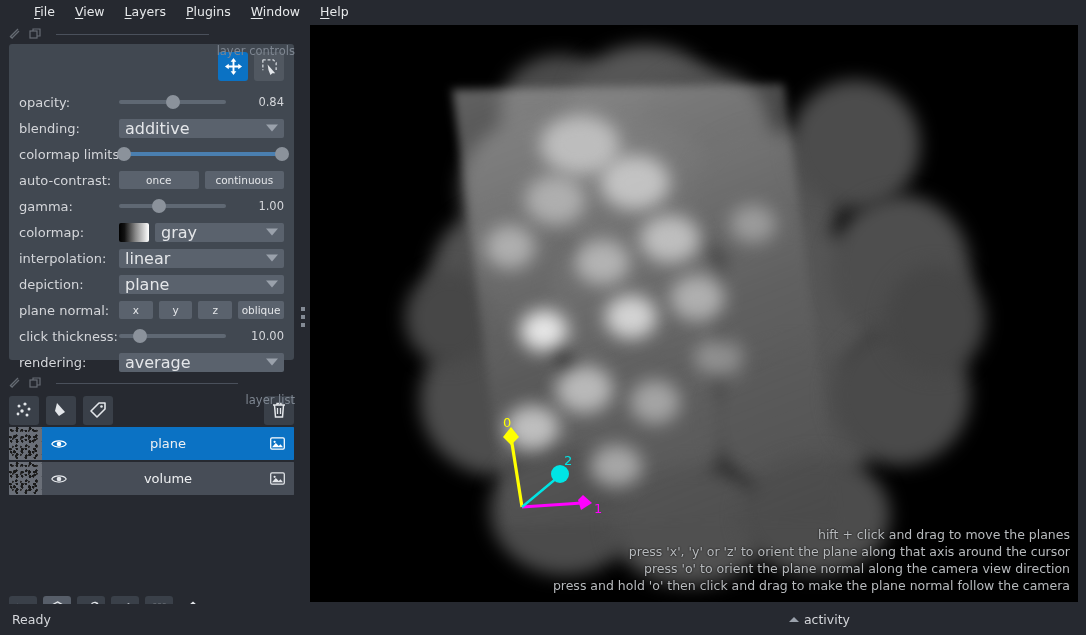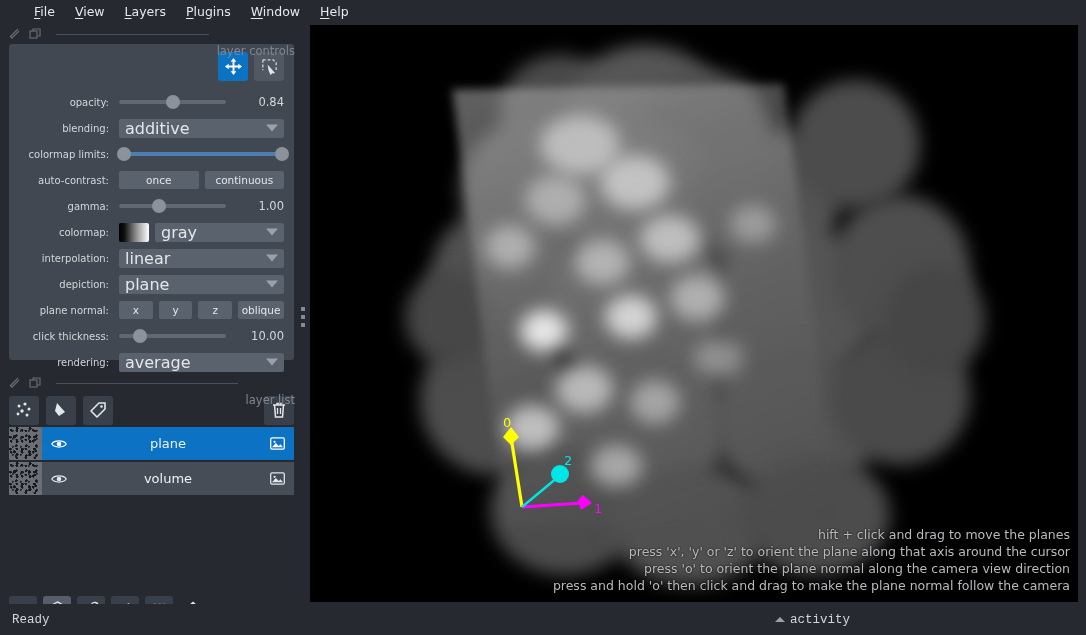--- a/index.html
+++ b/index.html
@@ -47,21 +47,21 @@
   .ctrl-panel{padding:8px 10px 10px 10px;height:316px;box-sizing:border-box;}
   .modes{display:flex;justify-content:flex-end;gap:6px;margin-bottom:8px;}
   .modebtn{
     width:30px;height:29px;border-radius:3px;background:#515861;
     display:flex;align-items:center;justify-content:center;
   }
   .modebtn.active{background:#0b72c4;}
 
   .row{display:flex;align-items:center;height:26px;margin-bottom:0px;}
   .row .lbl{
-    width:100px;text-align:right;font-size:10px;color:#d4d6da;
+    width:100px;text-align:left;font-size:13px;color:#d4d6da;
     padding-right:10px;box-sizing:border-box;white-space:nowrap;
   }
   .row .ctl{flex:1;display:flex;align-items:center;}
 
   .slider{position:relative;height:18px;display:flex;align-items:center;flex:1;}
   .slider .track{position:absolute;left:0;right:0;height:4px;border-radius:2px;background:#5f6873;}
   .slider .fill{position:absolute;height:4px;border-radius:2px;background:#4a7fb0;}
   .slider .knob{
     position:absolute;width:14px;height:14px;border-radius:50%;
     background:#8b929b;transform:translateX(-7px);
@@ -172,21 +172,21 @@
   .hints{
     position:absolute;right:8px;bottom:8px;text-align:right;
     font-size:12.5px;color:#b7babd;line-height:17px;white-space:nowrap;
   }
   .hints div{text-shadow:0 0 2px #000;}
 
   
   .statusbar{
     position:absolute;left:0;top:604px;width:862px;height:31px;
     background:#262930;display:flex;align-items:center;
-    padding:0 12px;box-sizing:border-box;font-family:Liberation Mono, monospace;
+    padding:0 12px;box-sizing:border-box;
   }
   .status-left{font-size:12.5px;color:#d4d6da;}
   .status-right{margin-left:auto;display:flex;align-items:center;gap:5px;font-size:12.5px;color:#d4d6da;}
   .chev-up{
     width:0;height:0;border-left:5px solid transparent;border-right:5px solid transparent;
     border-bottom:5px solid #9aa1ab;
   }
 </style>
 </head>
 <body>

